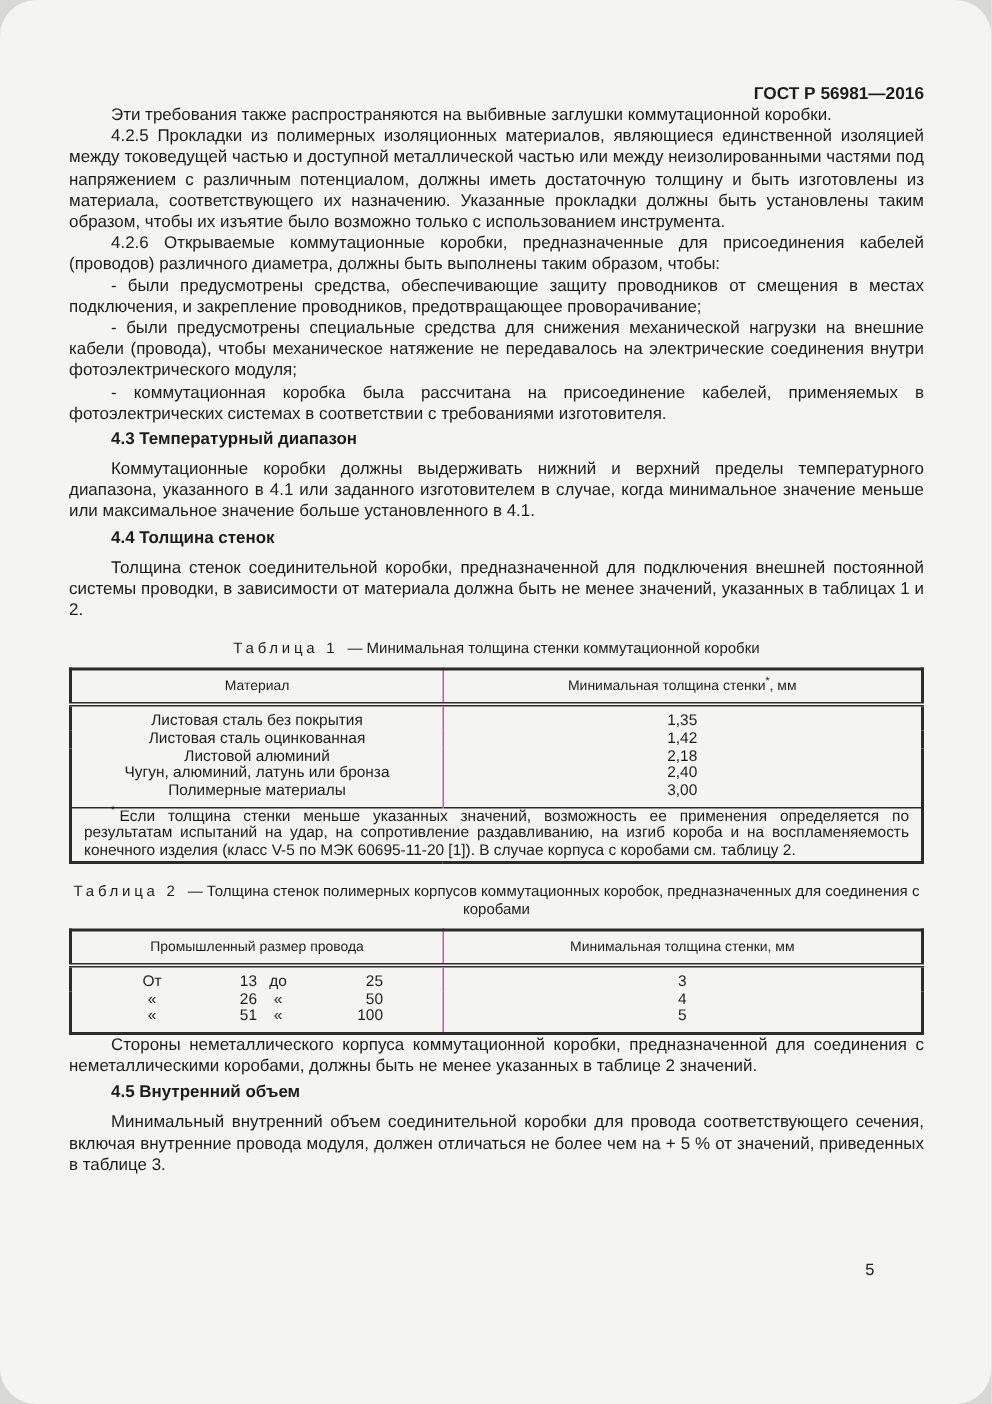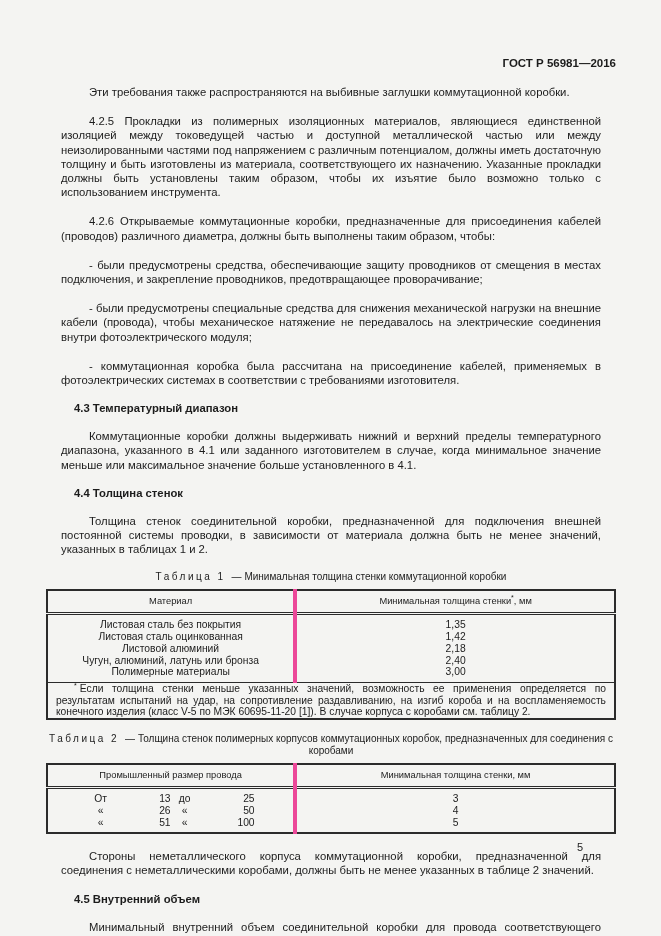--- a/index.html
+++ b/index.html
@@ -5,35 +5,36 @@
   html,body{margin:0;padding:0;background:#d8d8d6;}
   .page{
     position:relative;
     width:661px;height:936px;
     box-sizing:border-box;
     background:#f4f4f2;
     color:#1c1c1c;
     font-family:"Liberation Sans",sans-serif;
     padding:57px 45px 0 46px;
     overflow:hidden;
+    border-radius:24px;
   }
   .doc-header{font-size:11.5px;font-weight:700;line-height:13px;text-align:right;}
-  p.para{margin:15px;font-size:11.3px;line-height:14.2px;text-align:justify;text-indent:28px;}
+  p.para{margin:0;font-size:11.3px;line-height:14.2px;text-align:justify;text-indent:28px;}
   .mt16{margin-top:16px;}
   .mt14{margin-top:14px;}
   .sect{font-size:11.3px;font-weight:700;margin:4px 0 7px;text-indent:28px;}
   .tcaption{margin:13px 0 6px;font-size:10px;line-height:12px;text-align:center;}
   .tlabel{letter-spacing:2.5px;margin-right:6px;}
   table.gost{width:100%;border-collapse:collapse;border:2px solid #2b2b2b;table-layout:fixed;}
   table.gost th{
     font-weight:400;font-size:9.3px;line-height:11px;
     padding:5px 6px;text-align:center;vertical-align:middle;
     border-bottom:3px double #2b2b2b;
   }
-  table.gost .vline{border-right:4px solid #ec4899;}
+  table.gost .vline{border-right:1px solid #ec4899;}
   table.gost td{font-size:10.3px;line-height:11.7px;padding:0 8px;vertical-align:top;}
   tbody.t-data tr:first-child td{padding-top:4px;}
   tbody.t-data tr:last-child td{padding-bottom:4px;}
   td.mat{text-align:center;margin-left:20px;}
   td.val{text-align:center;}
   td.fnote{
     border-top:1px solid #2b2b2b;
     font-size:9.8px;line-height:11.4px;
     padding:3px 8px 5px 8px;text-align:justify;
   }

